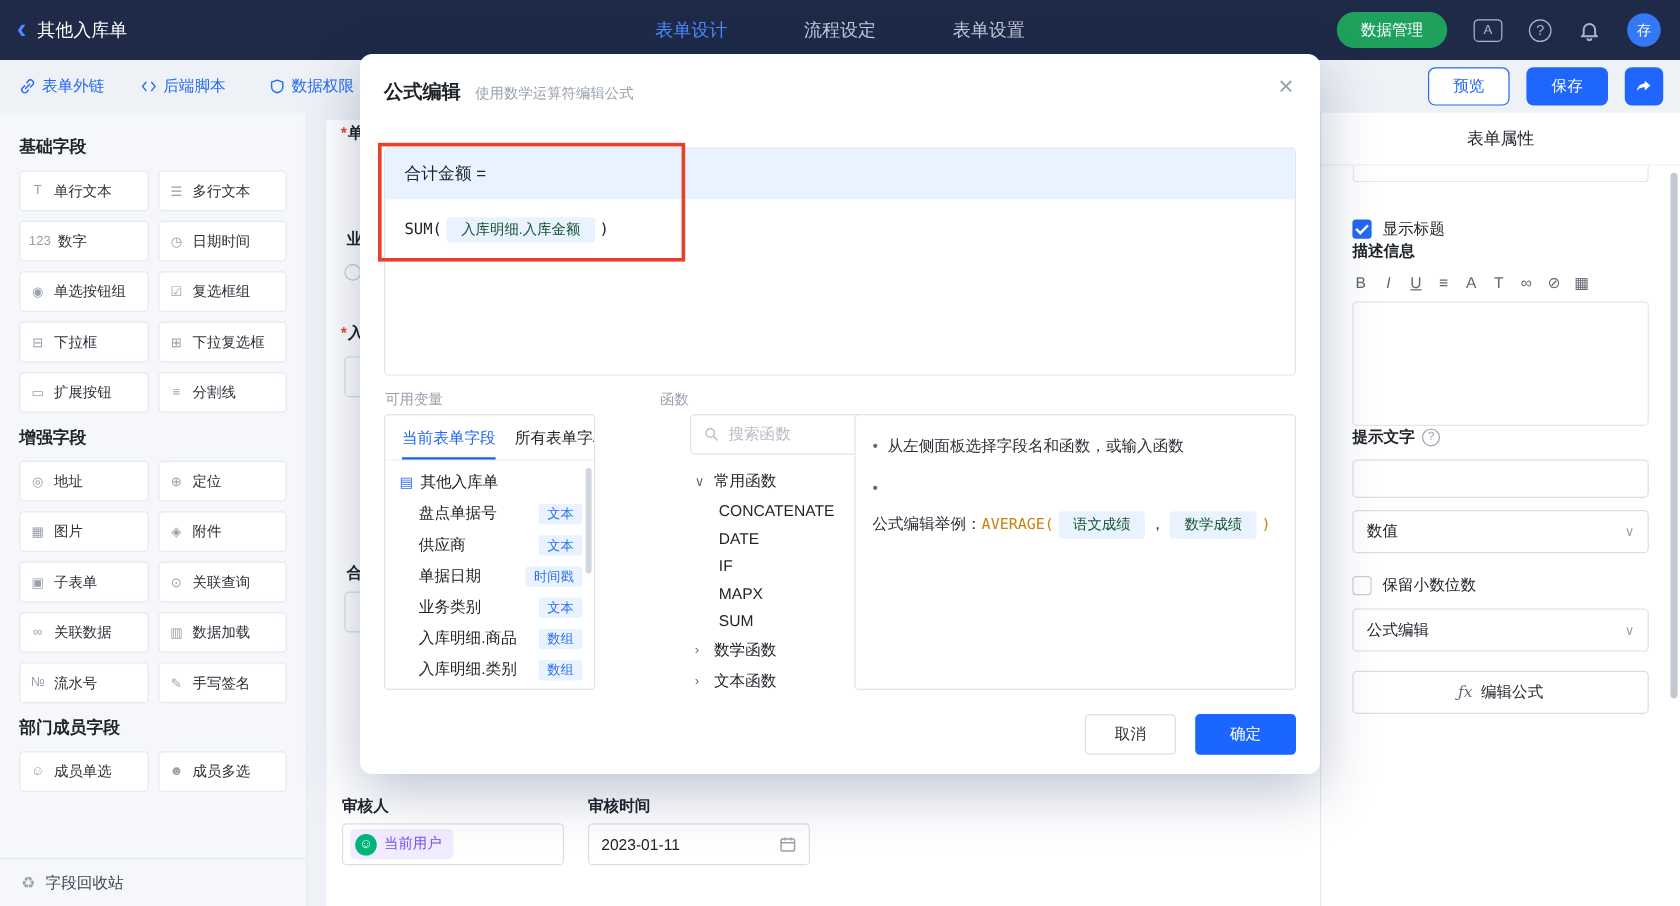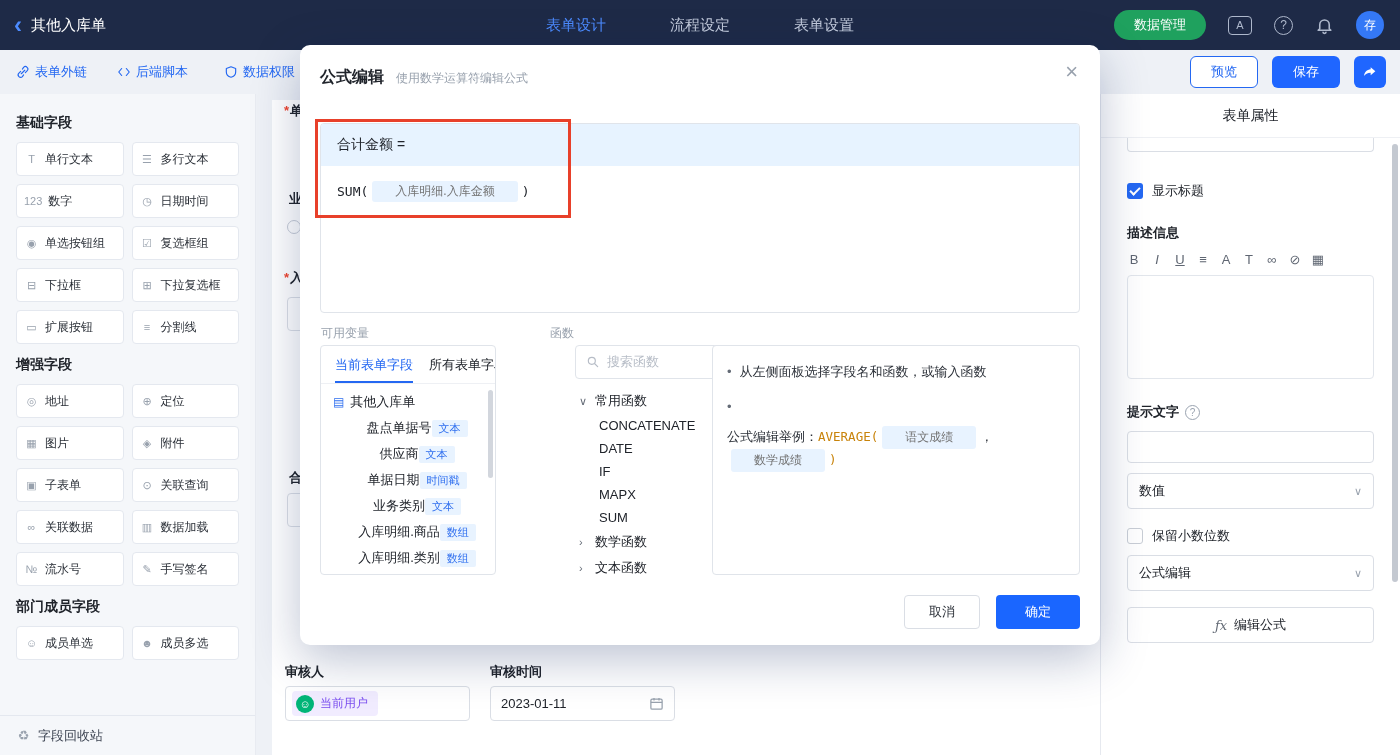--- a/index.html
+++ b/index.html
@@ -60,21 +60,21 @@
 
   
   .rpanel { position:absolute; left:1100px; top:94px; width:300px; bottom:0; background:#fff; border-left:1px solid #e6e9ef; z-index:1; }
   .rp-tabs { height:44px; border-bottom:1px solid #eef0f4; display:flex; }
   .rp-tab { flex:1; display:flex; align-items:center; justify-content:center; font-size:14px; color:#20242b; position:relative; cursor:pointer; }
   .rp-tab.active { color:#2468f2; }
   .rp-tab.active::after { content:""; position:absolute; bottom:-1px; left:50%; transform:translateX(-50%); width:56px; height:2px; background:#2468f2; }
   .rp-body { padding:0 26px; position:relative; height:617px; overflow:hidden; }
   .partial-input { height:14px; border:1px solid #dadee5; border-top:none; border-radius:0 0 4px 4px; }
   .row-check { display:flex; align-items:center; gap:9px; font-size:13px; color:#20242b; }
-  .mt-a { margin-top:30px; } .mt-b { margin-top:24px; } .mt-c { margin-top:10px; } .mt-d { margin-top:18px; } .mt-e { margin-top:16px; }
+  .mt-a { margin-top:30px; } .mt-b { } .mt-c { margin-top:10px; } .mt-d { margin-top:18px; } .mt-e { margin-top:16px; }
   .cb { width:16px; height:16px; border-radius:3px; position:relative; flex:0 0 16px; cursor:pointer; }
   .cb.checked { background:#2468f2; }
   .cb.checked::after { content:""; position:absolute; left:5px; top:2px; width:4px; height:8px; border:solid #fff; border-width:0 2px 2px 0; transform:rotate(45deg); }
   .cb.un { border:1px solid #c9ced6; background:#fff; }
   .rp-label { font-size:13px; color:#20242b; font-weight:700; display:flex; align-items:center; gap:6px; }
   .q-circle { width:15px; height:15px; border:1px solid #9aa3b0; border-radius:50%; color:#9aa3b0; font-size:10px; display:flex; align-items:center; justify-content:center; font-weight:400; }
   .rich-icons { display:flex; gap:9px; margin-top:10px; color:#5f6672; font-size:13px; align-items:center; flex-wrap:nowrap; }
   .rich-ic { cursor:pointer; min-width:14px; text-align:center; }
   .rich-ic.u { text-decoration:underline; }
   .rich-ic.i { font-style:italic; }
@@ -88,33 +88,33 @@
 
   
   .modal { position:absolute; left:300px; top:45px; width:800px; height:600px; background:#fff; border-radius:10px; box-shadow:0 14px 48px rgba(15,35,95,0.28); z-index:10; }
   .m-head { display:flex; align-items:baseline; padding:22px 24px 0 20px; }
   .m-title { font-size:16px; font-weight:700; color:#20242b; }
   .m-sub { font-size:12px; color:#98a1ad; margin-left:12px; }
   .m-close { position:absolute; right:22px; top:16px; font-size:22px; color:#98a1ad; cursor:pointer; line-height:1; }
   .editor { position:absolute; left:20px; right:20px; top:78px; height:190px; border:1px solid #e0e4ea; border-radius:4px; overflow:hidden; background:#fff; }
   .editor-head { height:42px; background:#e7f3ff; display:flex; align-items:center; padding:0 16px; font-size:14px; color:#20242b; }
   .editor-body { padding:15px 16px; font-family:"DejaVu Sans Mono",monospace; font-size:13px; color:#20242b; display:flex; align-items:center; }
-  .field-chip { background:#e8f3ff; color:#737373; border-radius:3px; padding:2px 23px; font-size:12px; font-family:"Liberation Sans",sans-serif; margin:0 4px; white-space:nowrap; cursor:pointer; }
+  .field-chip { background:#e8f3ff; color:#14532d; border-radius:3px; padding:2px 12px; font-size:12px; font-family:"Liberation Sans",sans-serif; margin:0 4px; white-space:nowrap; cursor:pointer; }
   .red-annotation { position:absolute; left:15px; top:74px; width:256px; height:99px; border:3px solid #e8402a; z-index:6; pointer-events:none; }
   .m-sec-label { position:absolute; font-size:12px; color:#98a1ad; top:280px; }
   .msl-vars { left:21px;text-align:center; } .msl-fns { left:250px; }
   .vars-box { position:absolute; left:20px; top:300px; width:176px; height:230px; border:1px solid #e0e4ea; border-radius:4px; overflow:hidden; background:#fff; }
   .vars-tabs { height:38px; display:flex; gap:16px; padding:0 14px; align-items:stretch; border-bottom:1px solid #eef0f4; font-size:13px; }
   .vt { display:flex; align-items:center; position:relative; cursor:pointer; white-space:nowrap; }
   .vt.active { color:#2468f2; }
   .vt.active::after { content:""; position:absolute; bottom:0; left:0; right:0; height:2px; background:#2468f2; }
   .vt.idle { color:#20242b; }
   .var-root { display:flex; align-items:center; gap:6px; padding:9px 12px 4px; font-size:13px; color:#20242b; cursor:pointer; }
   .doc-icon { color:#2f6fef; font-size:12px; }
-  .var-row { display:flex; align-items:center; justify-content:center; padding:4px 10px 4px 28px; font-size:13px; color:#20242b; cursor:pointer; }
+  .var-row { display:flex; align-items:center; justify-content:space-between; padding:4px 10px 4px 28px; font-size:13px; color:#20242b; cursor:pointer; }
   .type-tag { background:#e8f3ff; color:#2f6fef; font-size:11px; padding:1px 7px; border-radius:2px; white-space:nowrap; }
   .vars-thumb { position:absolute; right:2px; top:44px; width:5px; height:88px; background:#d2d6dd; border-radius:3px; }
   .fns-box { position:absolute; left:250px; top:300px; width:152px; height:230px;margin-left:25px; }
   .fn-search { height:34px; border:1px solid #e0e4ea; border-radius:4px; display:flex; align-items:center; gap:7px; padding:0 10px; color:#b6bcc6; font-size:13px; background:#fff; cursor:text; }
   .fn-list { position:relative; margin-top:9px; height:187px; overflow:hidden; }
   .fn-group-head { display:flex; align-items:center; gap:7px; font-size:13px; color:#20242b; padding:4px 0 4px 4px; cursor:pointer; }
   .chev { color:#646b76; font-size:11px; min-width:9px; }
   .fn-item { padding:4px 0 4px 24px; font-size:13px; color:#20242b; cursor:pointer; }
   .fn-thumb { position:absolute; right:0; top:34px; width:4px; height:148px; background:#9aa0aa; border-radius:2px; }
   .help-box { position:absolute; left:412px; top:300px; width:368px; height:230px; border:1px solid #e0e4ea; border-radius:4px; padding:16px 14px; font-size:13px; color:#2b3038; background:#fff; }

